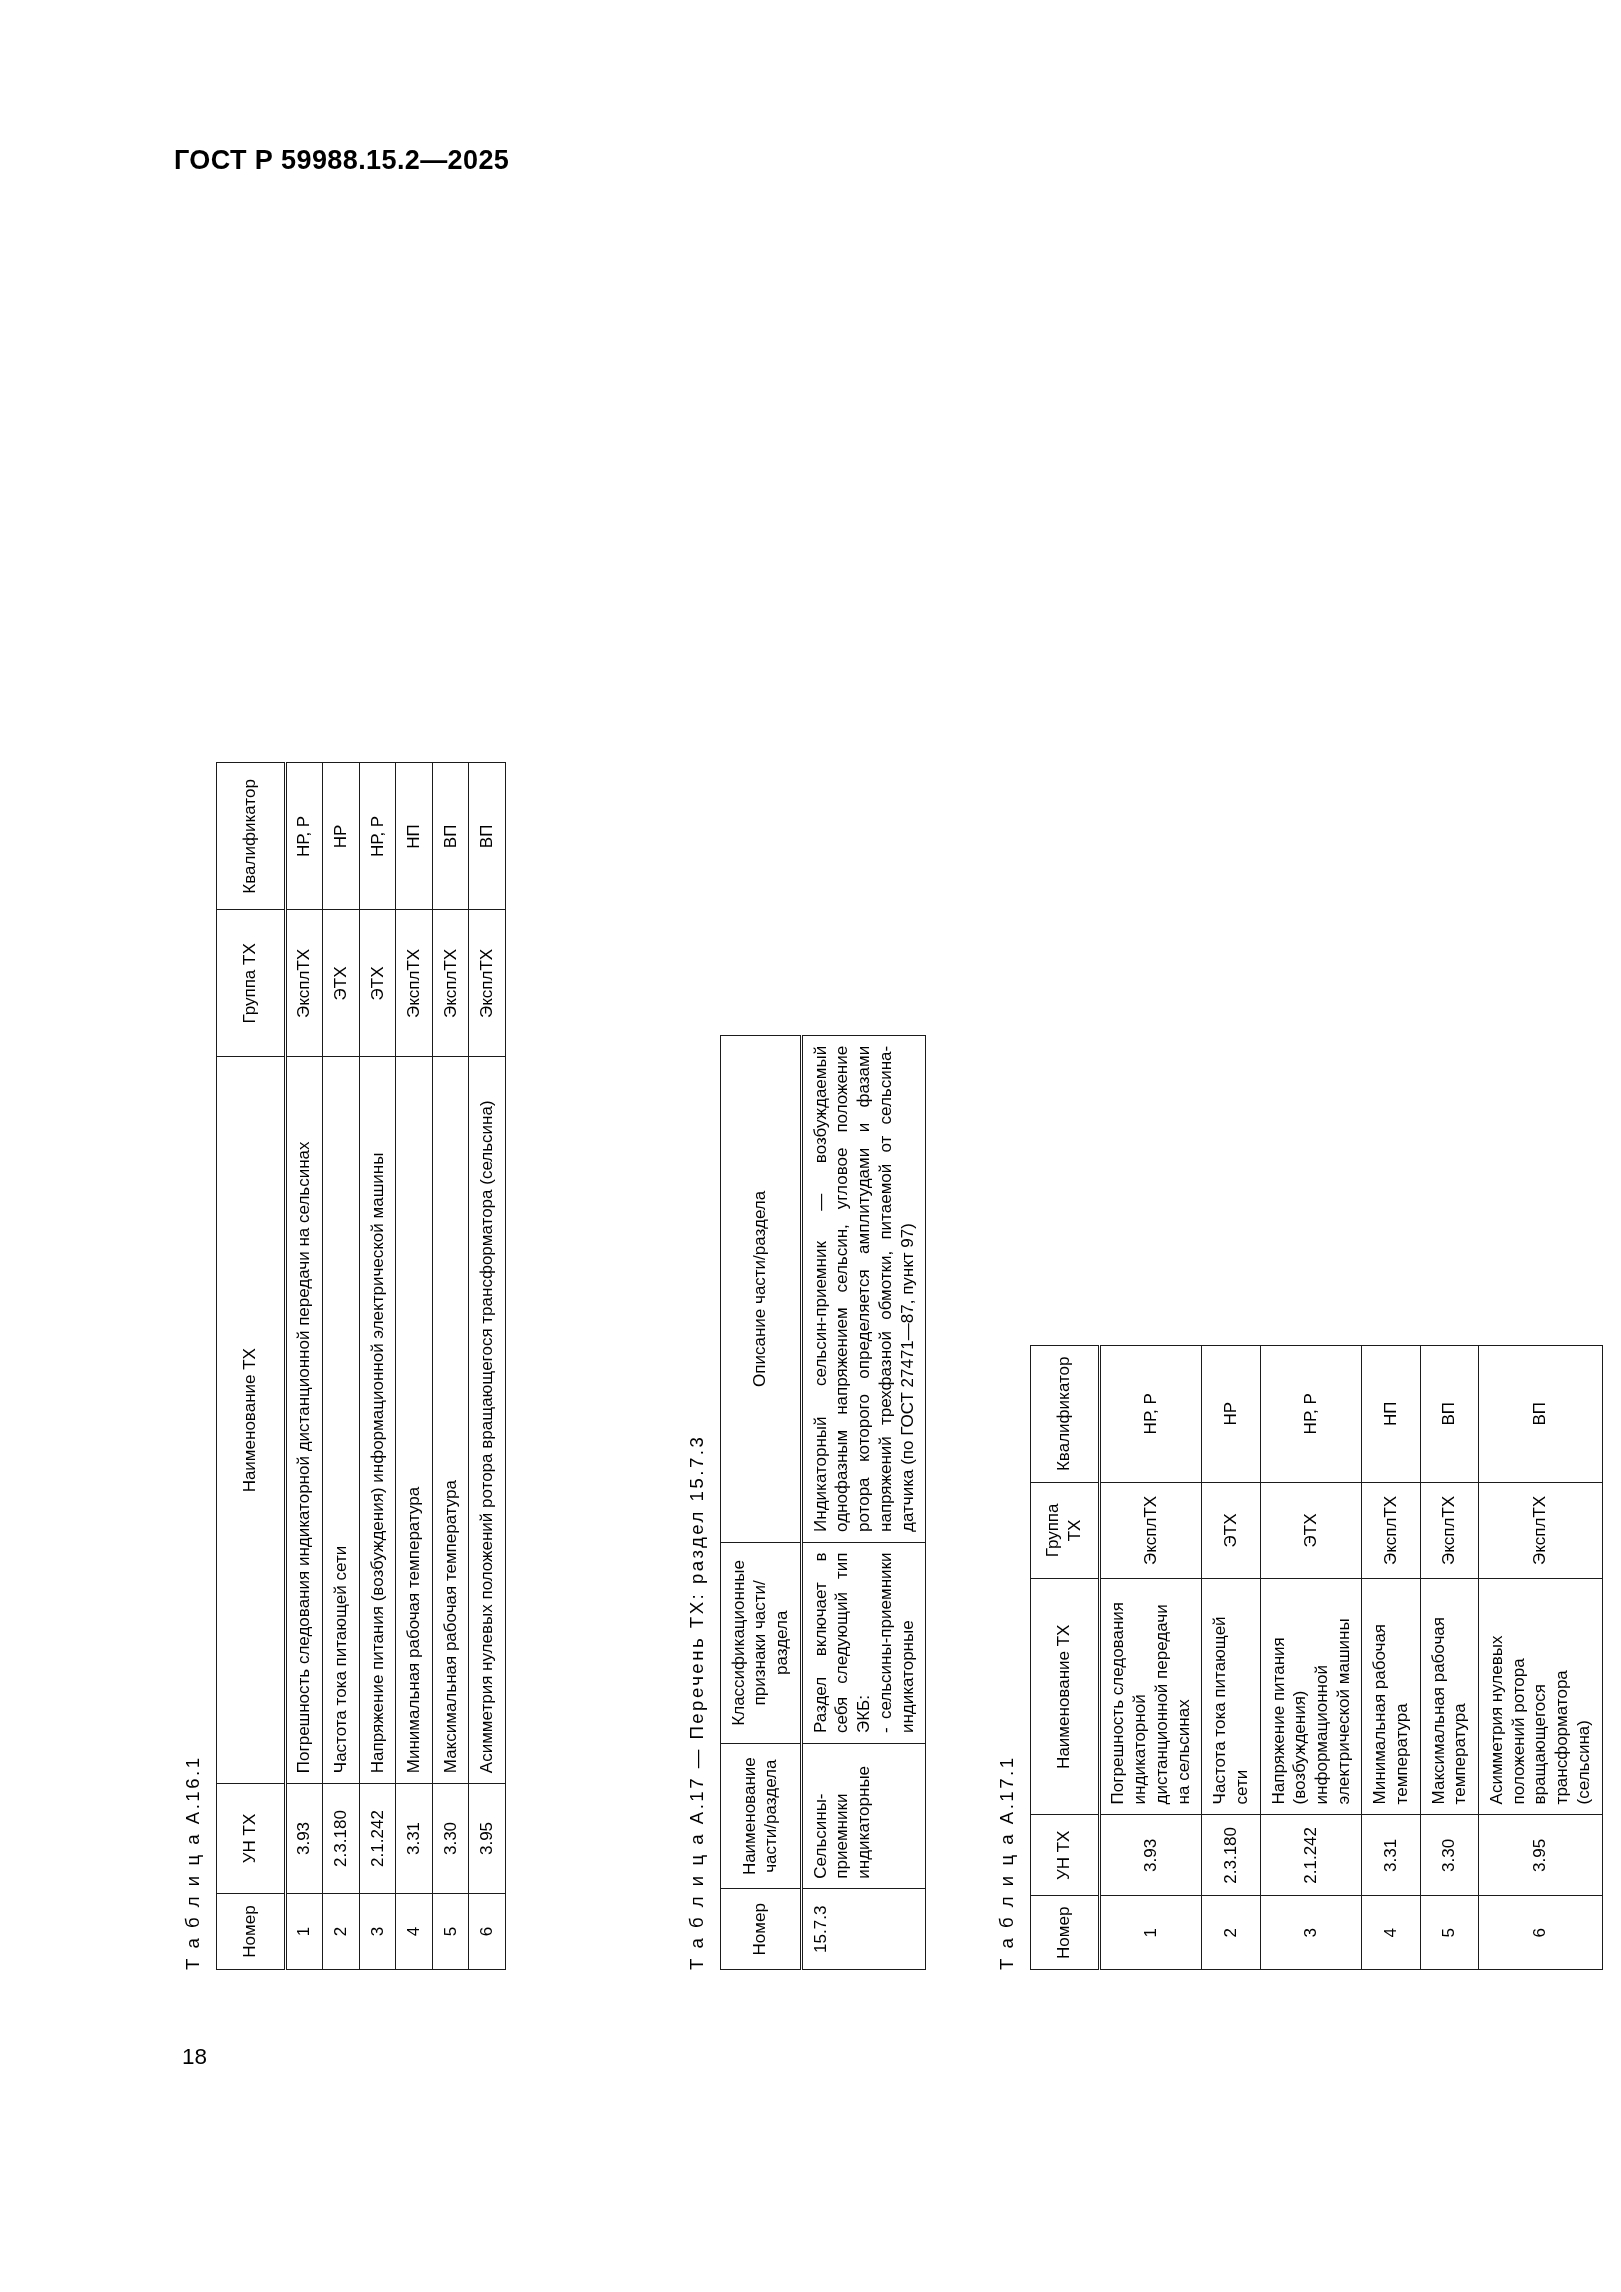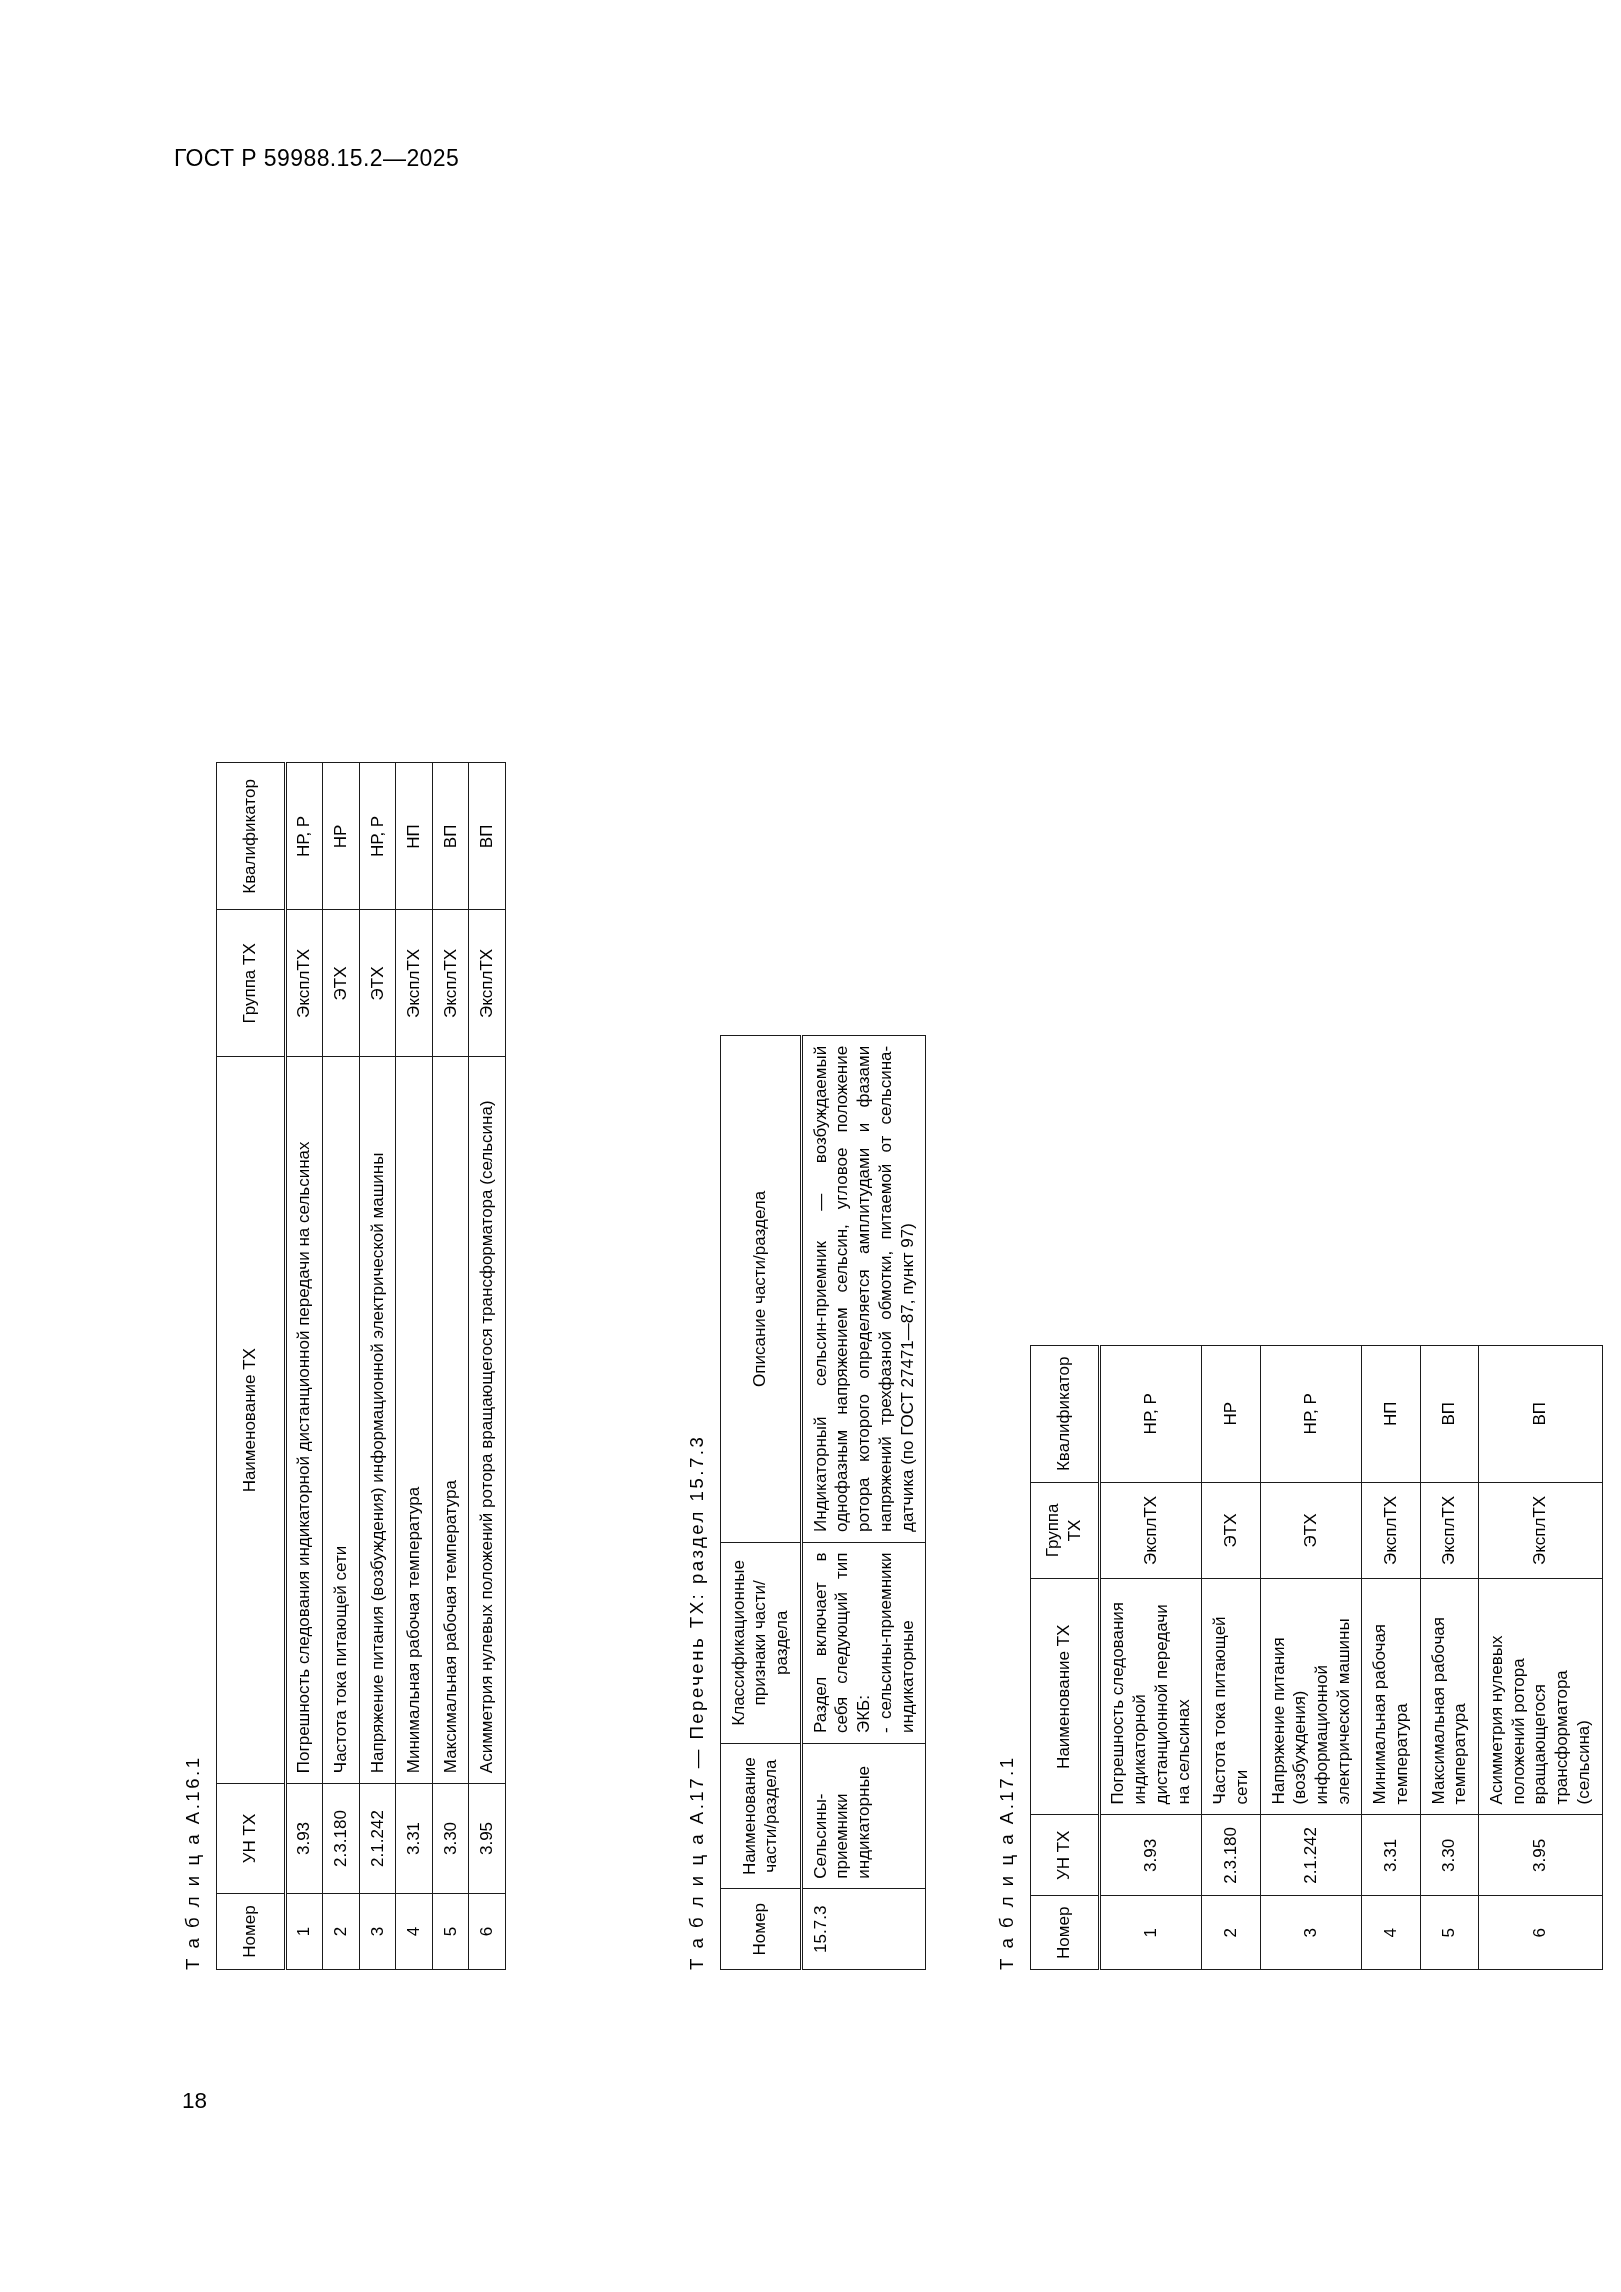--- a/index.html
+++ b/index.html
@@ -1,21 +1,21 @@
 <!DOCTYPE html>
 <html><head>
 <meta charset="utf-8">
 <style>
   html,body{margin:0;padding:0;background:#fff;}
   body{width:1621px;height:2293px;position:relative;font-family:"Liberation Sans",sans-serif;color:#000;}
 
   .page{position:absolute;inset:0;}
 
-  .hdr{position:absolute;left:174px;top:145px;font-size:23px;font-weight:normal;letter-spacing:0.4px;}
-  .pageno{position:absolute;left:182px;top:2044px;font-size:22.5px;margin-top:44px;}
+  .hdr{position:absolute;left:174px;top:145px;font-size:27px;font-weight:bold;letter-spacing:0.4px;}
+  .pageno{position:absolute;left:182px;top:2044px;font-size:22.5px;}
 
   
   .rot{position:absolute;transform-origin:0 0;transform:rotate(-90deg);}
 
   
   table.gost{border-collapse:collapse;font-size:17px;line-height:1.28;}
   table.gost td,table.gost th{
       border:1.6px solid #1b1b1b;
       padding:6.9px 9.8px;
       font-weight:normal;

